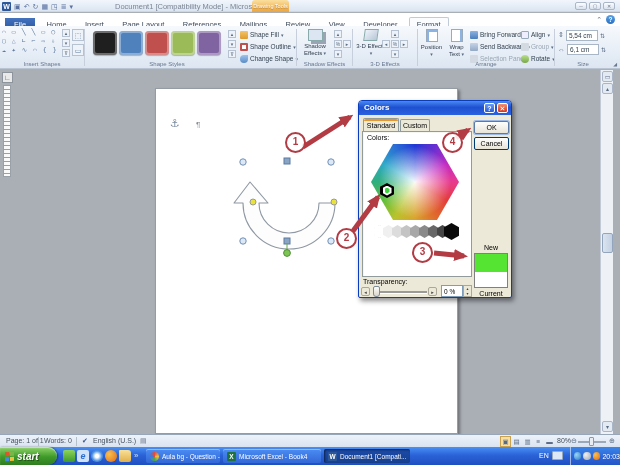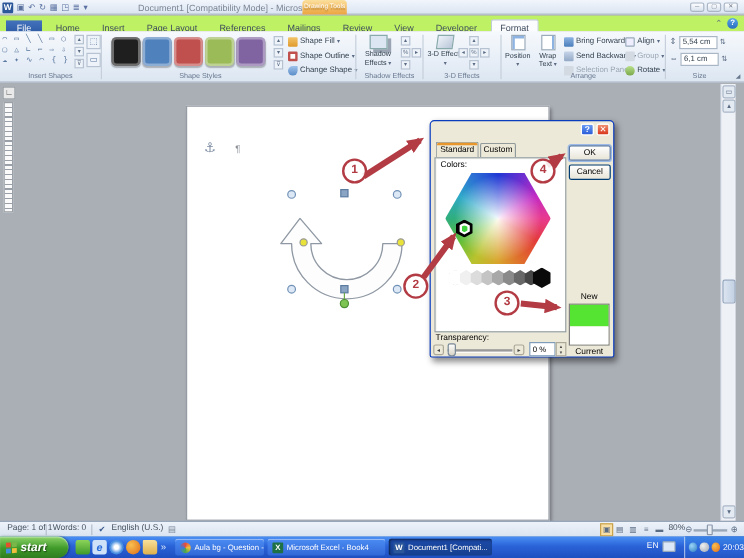--- a/index.html
+++ b/index.html
@@ -17,21 +17,21 @@
     text-align:center; line-height:9px; border-radius:1px; }
   .apptitle{ left:115px; top:2px; font-size:7.5px; color:#7b8594; }
   .ctxgroup{ left:252px; top:0; width:37px; height:12px; text-align:center;
     background:linear-gradient(#fbdf9d,#eda43e); border-radius:3px 3px 0 0;
     color:#fff; font-size:5.5px; line-height:12px; text-shadow:0 1px 1px rgba(120,70,0,.5);}
   .winbtns{ right:5px; top:2px; display:flex; gap:2px; }
   .winbtn{ width:12px; height:8px; background:linear-gradient(#fcfdfe,#d9e2ee); border:1px solid #aab6c6;
     border-radius:2px; font-size:5px; line-height:6px; text-align:center; color:#6a7687; }
 
   
-  .tabrow{ left:0; top:13px; width:620px; height:13px; background:#bef264; }
+  .tabrow{ left:0; top:13px; width:620px; height:13px; background:#ffffff; }
   .tab{ position:relative; display:inline-block; padding:0 7px; font-size:7.5px; line-height:13px; color:#3e4a5c; }
   .tab-file{ margin-left:5px; background:linear-gradient(#4472bc,#29559f); color:#fff; padding:0 9px; }
   .tab-sel{ background:#fbfcfe; border:1px solid #c0cbd9; border-bottom:none; border-radius:2px 2px 0 0; }
   .tabrow-right{ right:5px; top:0; height:13px; display:flex; gap:4px; align-items:center; }
   .caret{ font-size:7px; color:#68747f; }
   .helpbtn{ width:9px; height:9px; border-radius:50%; background:linear-gradient(#5aa2e8,#2b6fc0);
     color:#fff; font-size:6.5px; font-weight:bold; text-align:center; line-height:9px; }
 
   
   .ribbon{ left:0; top:26px; width:620px; height:43px;
@@ -352,20 +352,21 @@
 
     <div class="abs vscroll">
       <span class="scrollbtn" style="top:1px;">▭</span>
       <span class="scrollbtn" style="top:13px;">▴</span>
       <span class="scrollthumb"></span>
       <span class="scrollbtn" style="top:351px;">▾</span>
     </div>
   </div>
 
   <div class="abs dlg">
+    <div class="abs dlgtitle">Colors</div>
     <span class="dlgbtn dlghelp">?</span>
     <span class="dlgbtn dlgclose">✕</span>
 
     <span class="xptab active" style="left:4px;top:17px;width:36px;line-height:13px;">Standard</span>
     <span class="xptab" style="left:41px;top:18px;width:30px;line-height:12px;height:12px;">Custom</span>
 
     <div class="abs dlgpage">
       <span class="tlabel" style="left:4px;top:2px;">Colors:</span>
       <div class="hexwheel"></div>
       <div class="selhex-o hex">

